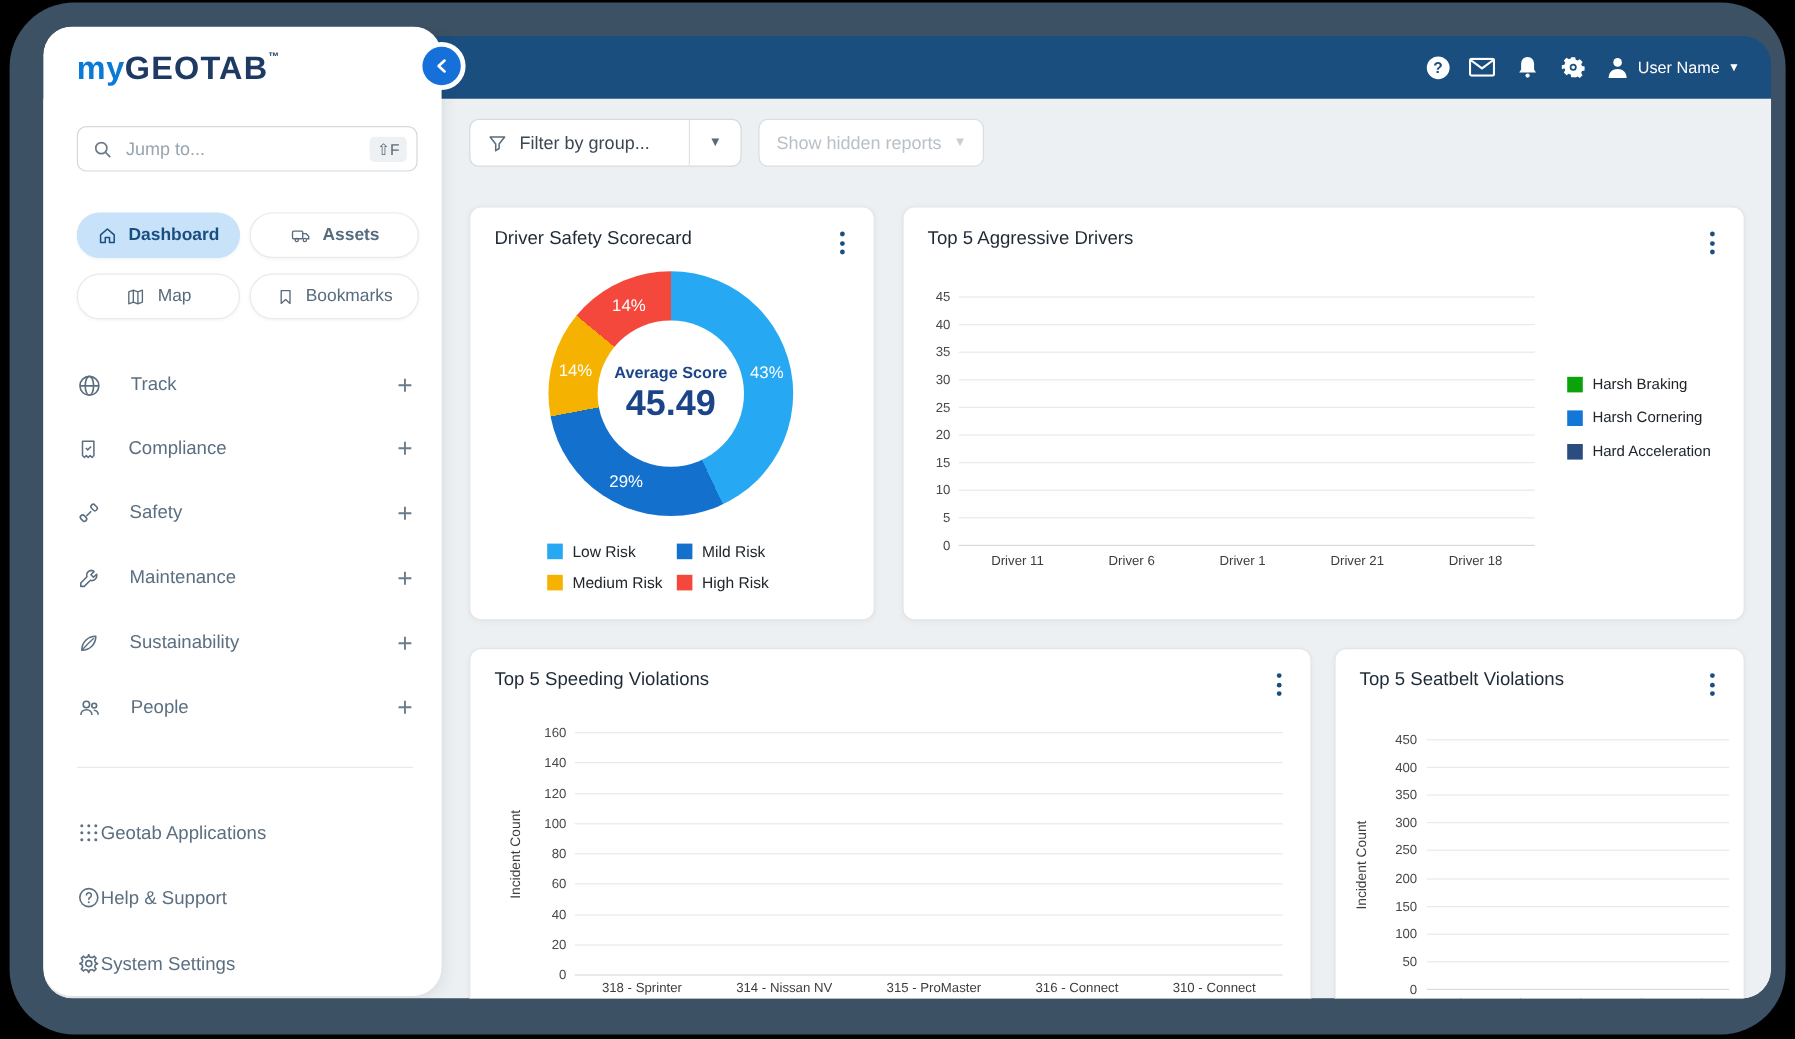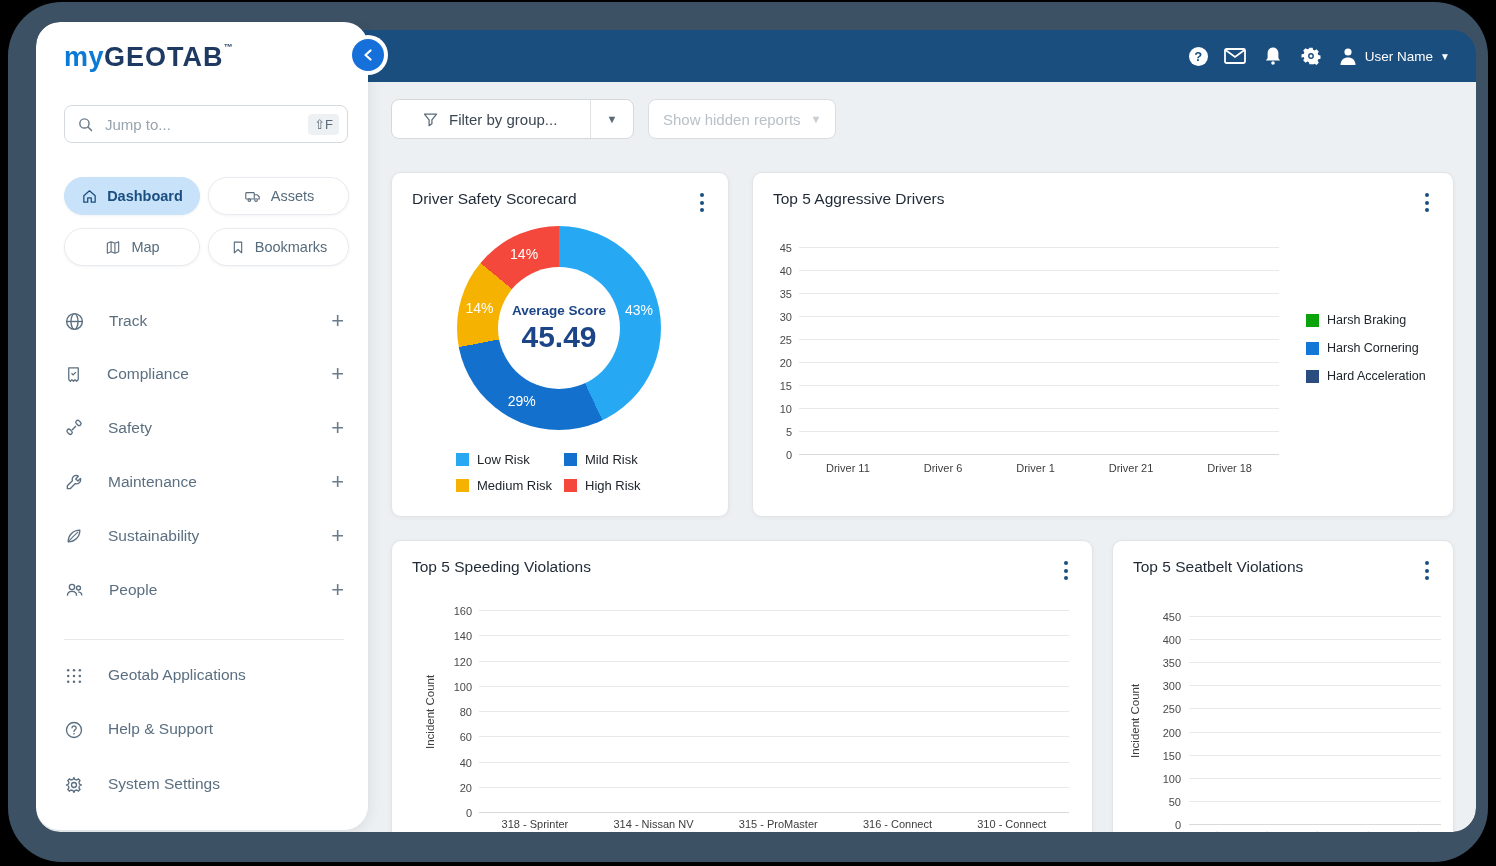--- a/index.html
+++ b/index.html
@@ -28,26 +28,26 @@
   .search{position:absolute;left:28px;top:83px;width:284px;height:38px;border:1px solid #d4d9dd;border-radius:8px;background:#fff;display:flex;align-items:center;padding:0 8px 0 12px;box-sizing:border-box;gap:9px;}
   .search input{border:none;outline:none;flex:1;font-size:15px;color:#39444d;font-family:"Liberation Sans",sans-serif;background:transparent;min-width:0;}
   .search input::placeholder{color:#98a4ae;}
   .kbd{background:#eef1f4;border-radius:4px;color:#5a6a78;font-size:13px;padding:3px 6px;}
   .pill{position:absolute;height:38px;border-radius:19px;background:#fff;border:1px solid #e7eaee;box-shadow:0 1px 3px rgba(30,50,70,.06);display:flex;align-items:center;justify-content:center;gap:9px;font-size:14.5px;color:#56premium;color:#566b7c;cursor:pointer;box-sizing:border-box;}
   .pill.active{background:#c7e2f9;border-color:#c7e2f9;color:#1b4e80;font-weight:bold;}
   .pill svg{flex:0 0 auto;}
   .nav-item{position:absolute;left:28px;right:24px;height:38px;display:flex;align-items:center;gap:24px;color:#5b6f80;font-size:15.5px;cursor:pointer;}
   .nav-item .plus{margin-left:auto;font-size:22px;font-weight:300;color:#6b7d8c;cursor:pointer;}
   .divider{position:absolute;left:28px;right:24px;top:617px;height:1px;background:#e6e9ec;}
-  .foot-item{position:absolute;left:28px;right:24px;height:38px;display:flex;align-items:flex-start;gap:24px;color:#5b6f80;font-size:15.5px;cursor:pointer;}
+  .foot-item{position:absolute;left:28px;right:24px;height:38px;display:flex;align-items:flex-end;color:#5b6f80;font-size:15.5px;cursor:pointer;}
 
   
   .filterbar{position:absolute;left:355px;top:77px;height:40px;z-index:2;display:flex;gap:14px;}
   .filter-group{display:flex;border:1px solid #d5d9dc;border-radius:8px;background:#fff;overflow:hidden;}
-  .filter-main{display:flex;align-items:center;gap:10px;padding:0 18px 0 30px;font-size:15px;color:#3c4752;cursor:pointer;width:150px;}
+  .filter-main{display:flex;align-items:center;gap:10px;padding:0 18px 0 14px;font-size:15px;color:#3c4752;cursor:pointer;width:150px;}
   .filter-caret{width:42px;display:flex;align-items:center;justify-content:center;border-left:1px solid #e0e3e6;color:#5a6a78;font-size:11px;cursor:pointer;}
   .hidden-reports{display:flex;align-items:center;gap:10px;border:1px solid #dadee1;border-radius:8px;background:#fff;padding:0 14px;font-size:15px;color:#b9c0c7;cursor:default;}
 
   
   .card{position:absolute;background:#fff;border:1px solid #e2e5e8;border-radius:10px;box-shadow:0 1px 4px rgba(30,50,70,.05);z-index:2;}
   .card-title{position:absolute;left:20px;top:17px;font-size:15.5px;color:#1f2a36;}
   .kebab{position:absolute;right:20px;top:16px;display:flex;flex-direction:column;gap:3.5px;padding:4px;cursor:pointer;}
   .kebab i{width:4px;height:4px;border-radius:50%;background:#1b4e80;}
   #card-scorecard{left:355px;top:150px;width:336px;height:343px;}
   #card-aggressive{left:716px;top:150px;width:700px;height:343px;}
@@ -405,21 +405,21 @@
         <input placeholder="Jump to..." style="">
         <span class="kbd">⇧F</span>
       </div>
 
       <div class="pill active" style="left:28px;top:155px;width:136px;">
         <svg class="ic" width="17" height="17" viewBox="0 0 24 24">
             <path d="M4 11 L12 4 L20 11 V20 H14.5 V14 H9.5 V20 H4 Z" fill="none" stroke="#1b4e80" stroke-width="1.8" stroke-linejoin="round"></path>
           </svg>
         <span>Dashboard</span>
       </div>
-      <div class="pill" style="left:172px;top:155px;width:141px;">
+      <div class="pill" style="left:172px;top:155px;width:141px;font-weight:bold;">
         <svg class="ic" width="19" height="17" viewBox="0 0 24 24">
             <rect x="2.5" y="6.5" width="12" height="9" rx="1.2" fill="none" stroke="#5b6b7c" stroke-width="1.6"></rect>
             <path d="M14.5 9.5 h4 l3 3 v3 h-2.5" fill="none" stroke="#5b6b7c" stroke-width="1.6"></path>
             <circle cx="7.5" cy="17" r="1.9" fill="none" stroke="#5b6b7c" stroke-width="1.5"></circle>
             <circle cx="17" cy="17" r="1.9" fill="none" stroke="#5b6b7c" stroke-width="1.5"></circle>
           </svg>
         <span>Assets</span>
       </div>
       <div class="pill" style="left:28px;top:206px;width:136px;">
         <svg class="ic" width="18" height="17" viewBox="0 0 24 24">

